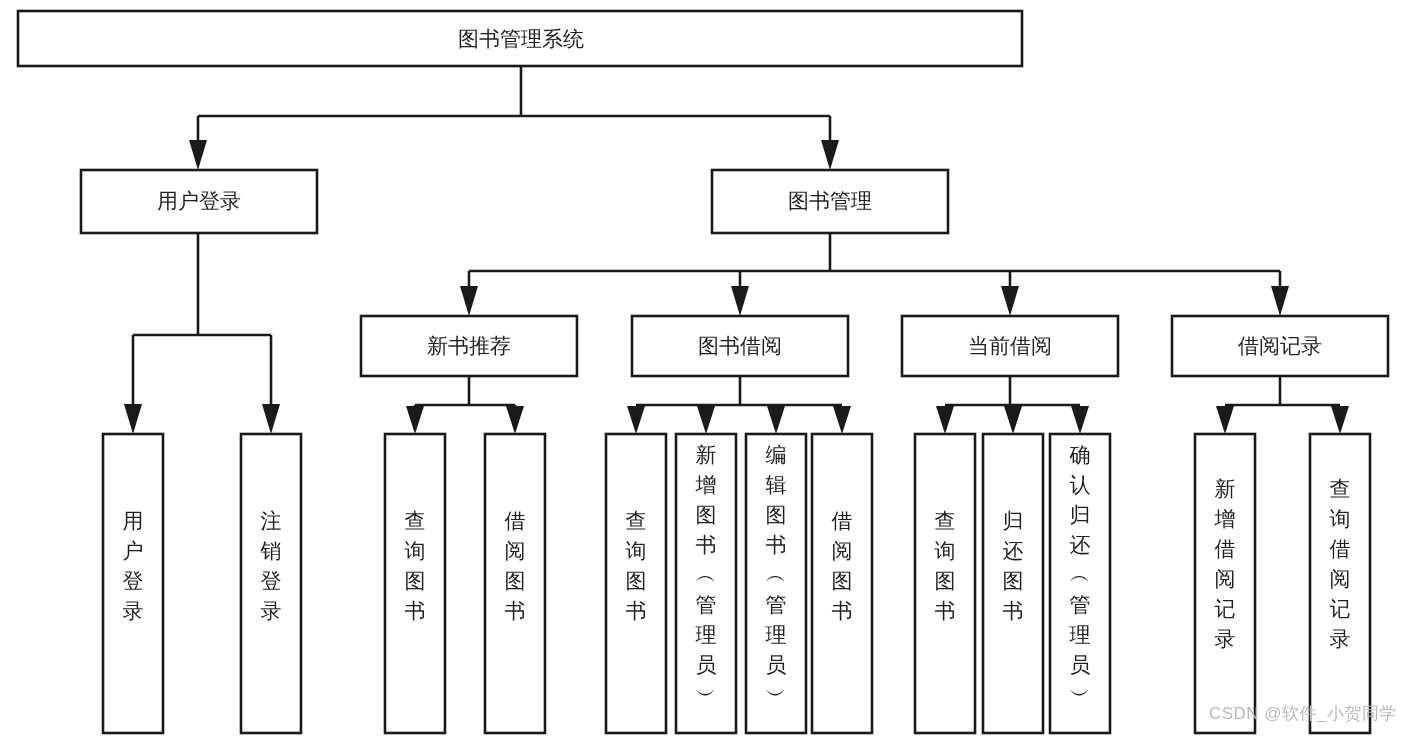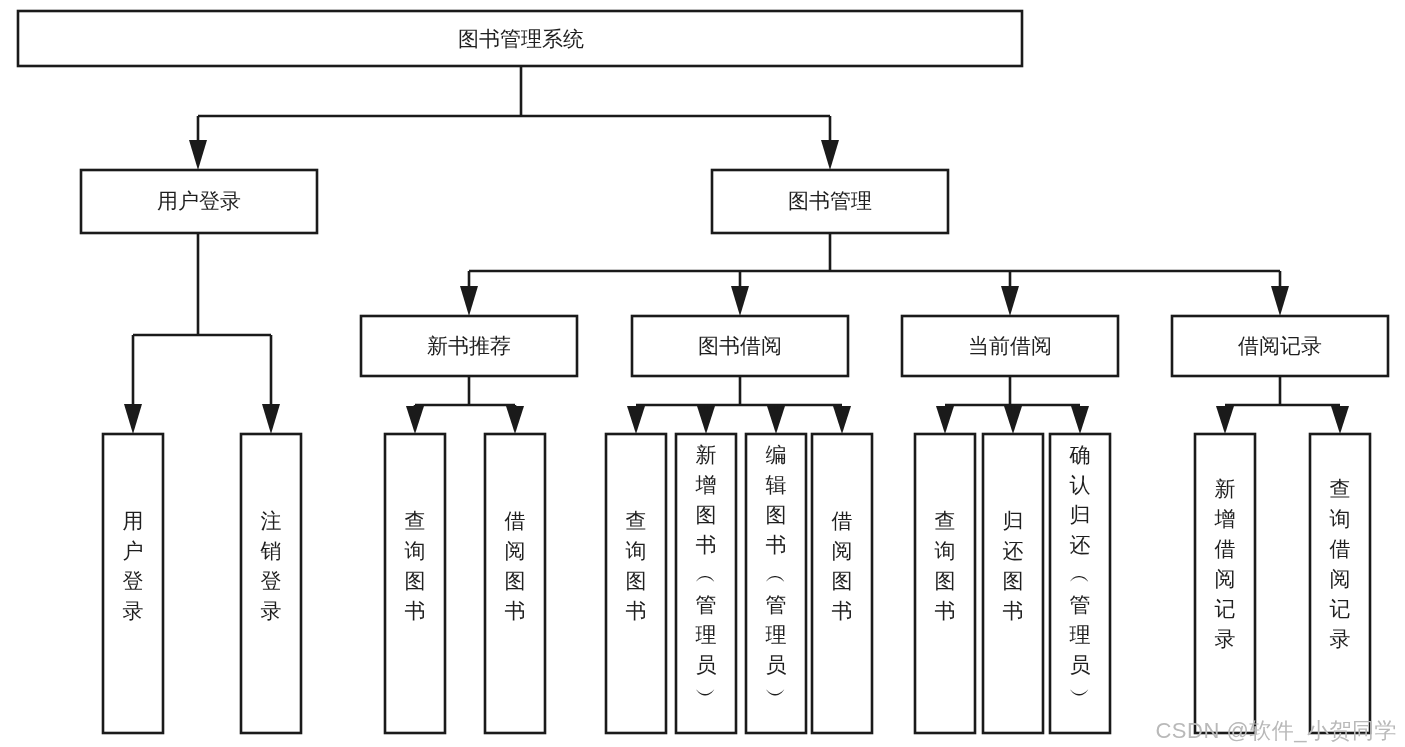--- a/index.html
+++ b/index.html
@@ -51,23 +51,23 @@
   }
   .node-label-v {
     font-family: "Liberation Sans", "DejaVu Sans", sans-serif;
     font-size: 21px;
     fill: #1f1f1f;
     text-anchor: middle;
   }
   .watermark-text {
     position: absolute;
     right: 8px;
-    bottom: 1px;
-    font-family: "Liberation Sans", "DejaVu Sans", sans-serif;
-    font-size: 22px;
+    bottom: 22px;
+    font-family: "Liberation Sans", "DejaVu Sans", sans-serif;
+    font-size: 17px;
     color: #b9b9b9;
     letter-spacing: 0.5px;
     white-space: nowrap;
     pointer-events: none;
   }
 </style>
 </head>
 <body>
 
 <div id="diagram-root">

